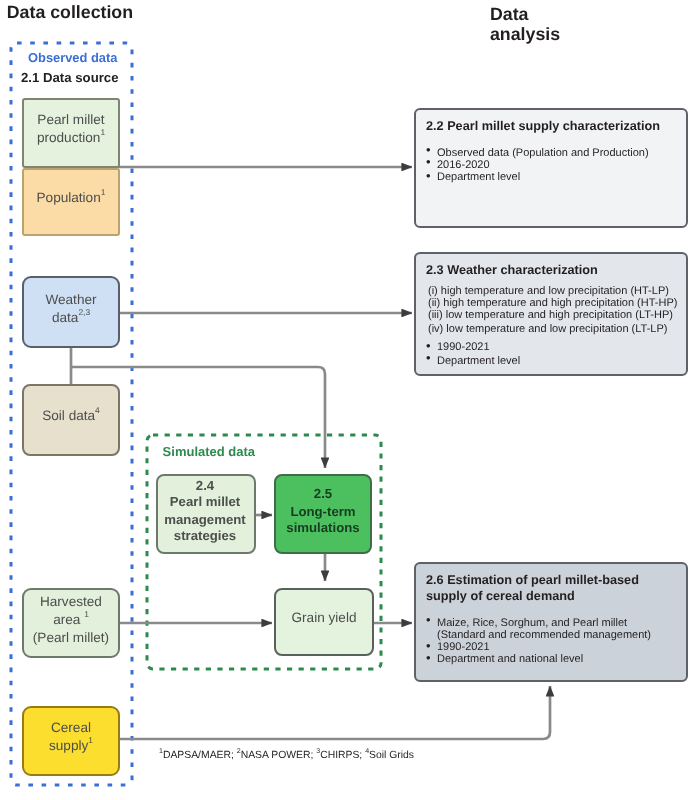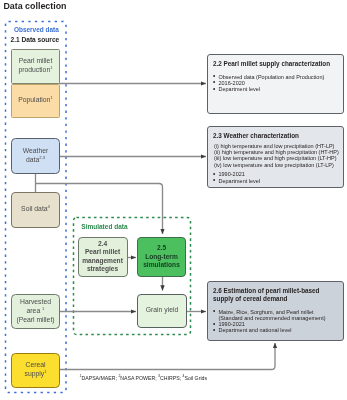--- a/index.html
+++ b/index.html
@@ -26,20 +26,21 @@
   .rbox .li:before{content:"\2022";position:absolute;left:-1px;top:-0.5px;font-size:6.5px;}
   .rbox .sub{padding-left:4.5px;}
   #footnote{position:absolute;left:79.5px;top:374.5px;font-size:5.2px;color:#231f20;white-space:nowrap;}
   #footnote sup{font-size:0.68em;vertical-align:super;line-height:0;}
 </style>
 </head>
 <body>
 
 <div class="stage">
   <div class="hdr" id="hdr-collection">Data collection</div>
+  <div class="hdr" id="hdr-analysis">Data analysis</div>
 
   <div class="group-label" id="lbl-observed">Observed data</div>
   <div id="lbl-datasource">2.1 Data source</div>
 
   <div class="group-label" id="lbl-simulated">Simulated data</div>
 
   <svg class="links" id="links" viewBox="0 0 347 400">
       <defs>
         <marker id="ah" markerWidth="5.5" markerHeight="4.4" refX="5.3" refY="2.2" orient="auto" markerUnits="userSpaceOnUse">
           <path d="M0,0 L5.5,2.2 L0,4.4 z" fill="#3d3d3d"></path>

